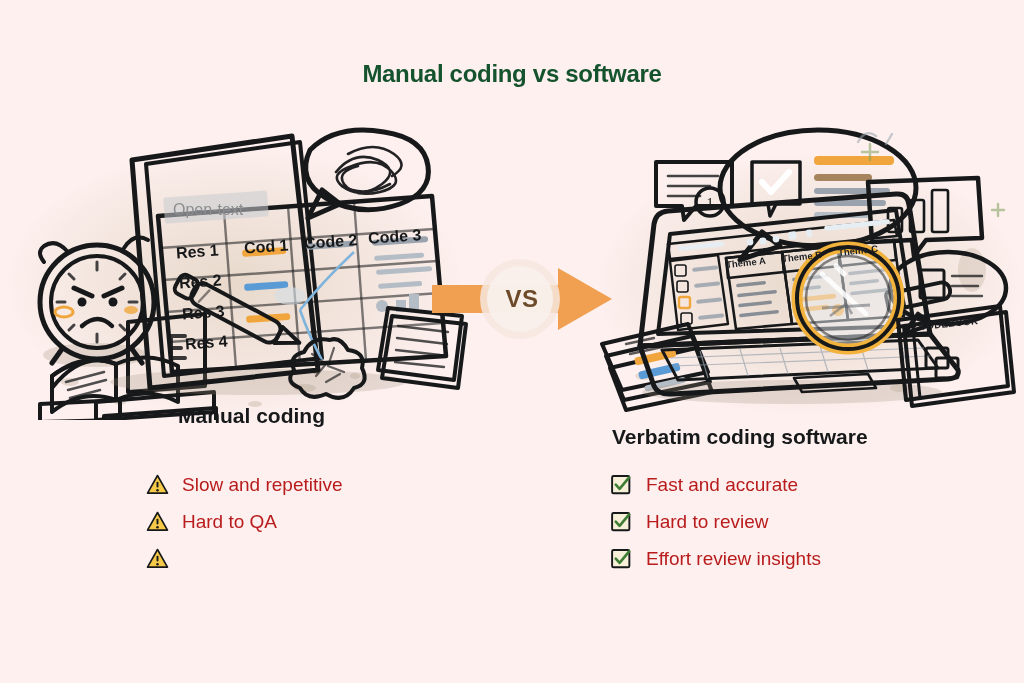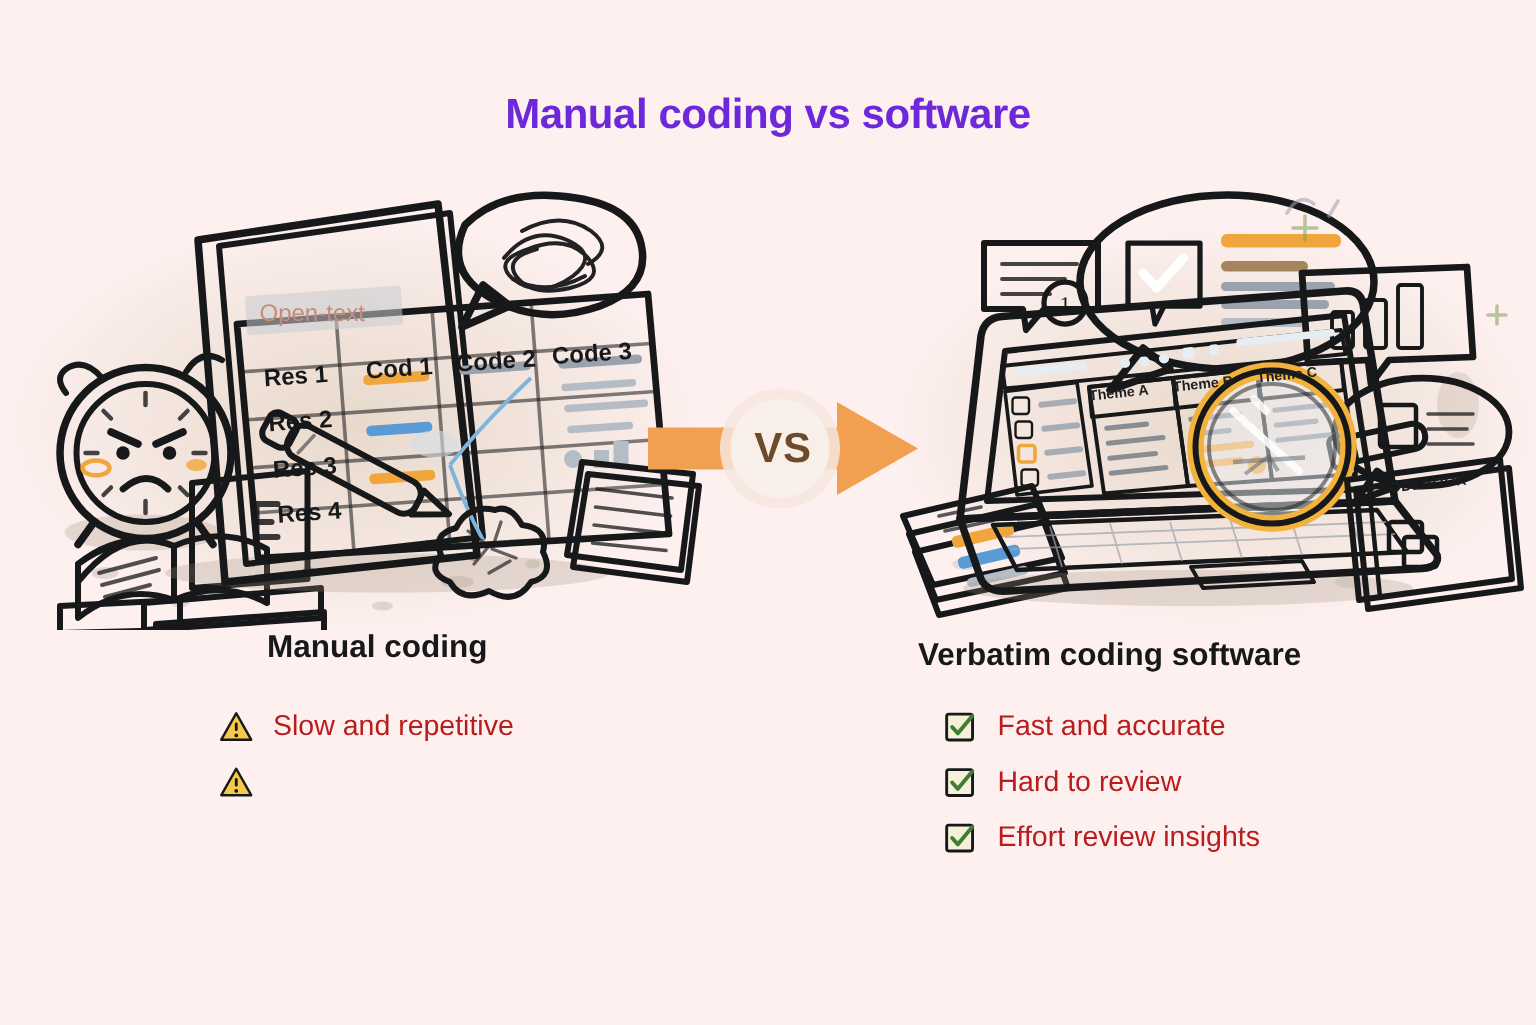--- a/index.html
+++ b/index.html
@@ -9,66 +9,66 @@
     font-family: "Liberation Sans", sans-serif;
     overflow: hidden;
     position: relative;
   }
   .stage { position: absolute; inset: 0; }
 
   
   .title {
     position: absolute; top: 60px; left: 0; width: 100%;
     text-align: center;
-    font-size: 28px; font-weight: bold;
-    color: #6d28d9; letter-spacing: -0.3px;
+    font-size: 24px; font-weight: bold;
+    color: #14532d; letter-spacing: -0.3px;
   }
 
   
   .ground {
     position: absolute; border-radius: 50%;
     background: radial-gradient(ellipse at center, rgba(214,196,172,.52) 0%, rgba(226,212,192,.30) 48%, rgba(253,240,239,0) 74%);
   }
   .ground.left  { left: 10px;  top: 148px; width: 450px; height: 270px; }
   .ground.right { left: 600px; top: 155px; width: 420px; height: 260px; }
 
   
   .ink { stroke: #17181a; stroke-linecap: round; stroke-linejoin: round; fill: none; }
 
   
   .col-head {
     position: absolute; font-size: 21px; font-weight: bold; color: #17181a;
   }
-  .col-head.left  { left: 178px; top: 420px; }
+  .col-head.left  { left: 178px; top: 404px; }
   .col-head.right { left: 612px; top: 425px; }
 
   .bullets { position: absolute; }
   .bullets.left  { left: 146px; top: 466px; }
-  .bullets.right { left: 629px; top: 466px; text-align: right; }
+  .bullets.right { left: 610px; top: 466px; text-align: right; }
 
   .bullet {
     display: flex; align-items: center; gap: 13px;
     height: 37px;
     font-size: 19px; color: #b91c1c;
   }
   .bullet .glyph { width: 23px; height: 23px; flex: none; display:block; }
 
   
   .vs-wrap { position: absolute; left: 432px; top: 258px; width: 180px; height: 82px; }
   .vs-text {
     position: absolute; left: 0; top: 0; width: 180px; height: 82px;
     display: flex; align-items: center; justify-content: center;
-    font-size: 28px; font-weight: bold; color: #6d4a2a;
+    font-size: 24px; font-weight: bold; color: #6d4a2a;
     letter-spacing: 0.5px;
   }
 
   
   .cb-label {
     position: absolute; left: 173px; top: 201px;
-    font-size: 16px; color: #c2410c; font-weight: 500;
+    font-size: 16px; color: #404040; font-weight: 500;
   }
   .cell {
     position: absolute; font-size: 16px; color: #17181a; font-weight: 600;
     white-space: nowrap;
   }
 
   
   .theme-tab {
     position: absolute; font-size: 9.5px; color: #1d1f22; font-weight: 600;
     white-space: nowrap;
@@ -443,20 +443,28 @@
         <circle cx="12" cy="18" r="1.3" fill="#17181a"></circle>
       </svg>
       <span>Slow and repetitive</span>
     </div>
     <div class="bullet">
       <svg class="glyph" viewBox="0 0 24 24">
         <path d="M12 2.6 L22.4 21 L1.6 21 Z" fill="#f7c948" stroke="#17181a" stroke-width="1.7" stroke-linejoin="round"></path>
         <rect x="11" y="9" width="2" height="6" rx="1" fill="#17181a"></rect>
         <circle cx="12" cy="18" r="1.3" fill="#17181a"></circle>
       </svg>
+      <span>Hard to QA</span>
+    </div>
+    <div class="bullet">
+      <svg class="glyph" viewBox="0 0 24 24">
+        <path d="M12 2.6 L22.4 21 L1.6 21 Z" fill="#f7c948" stroke="#17181a" stroke-width="1.7" stroke-linejoin="round"></path>
+        <rect x="11" y="9" width="2" height="6" rx="1" fill="#17181a"></rect>
+        <circle cx="12" cy="18" r="1.3" fill="#17181a"></circle>
+      </svg>
     </div>
   </div>
 
   <div class="bullets right">
     <div class="bullet">
       <svg class="glyph" viewBox="0 0 24 24">
         <rect x="2.2" y="3.2" width="18" height="18" rx="1.5" fill="#f7f0d8" stroke="#17181a" stroke-width="2"></rect>
         <path d="M6 12.2 L10 16.6 L20 4.6" fill="none" stroke="#3f7d34" stroke-width="2.7" stroke-linecap="round" stroke-linejoin="round"></path>
       </svg>
       <span>Fast and accurate</span>

